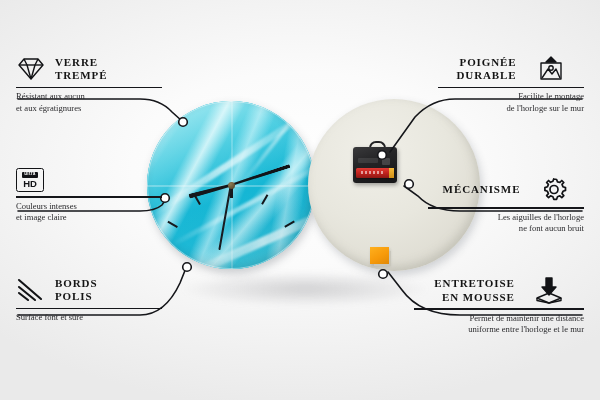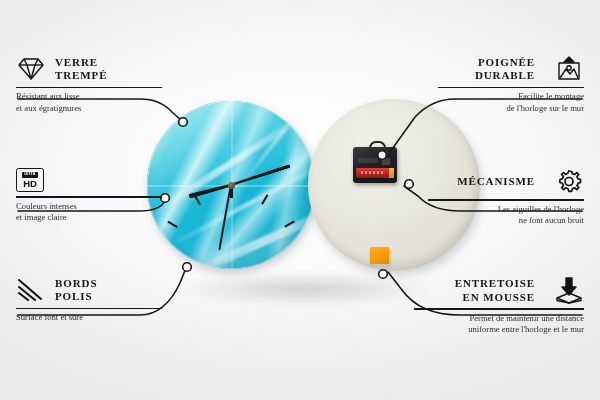--- a/index.html
+++ b/index.html
@@ -175,21 +175,21 @@
 
   
   #connectors { position: absolute; inset: 0; pointer-events: none; }
 
   
   .feature { position: absolute; }
   .feature .head {
     display: flex; align-items: center; gap: 9px;
   }
   .feature.left .head { justify-content: flex-start; }
-  .feature.right .head { justify-content: flex-end; gap: 19px; }
+  .feature.right .head { justify-content: center; gap: 19px; }
   .feature .title {
     font-family: "Liberation Serif", serif;
     font-weight: bold;
     font-size: 11px;
     letter-spacing: 0.9px;
     line-height: 1.22;
     color: #141414;
     text-transform: uppercase;
   }
   .feature.left .title { text-align: left; }
@@ -316,21 +316,21 @@
           <path d="M8,3 L11,9 L15,23"></path>
           <path d="M22,3 L19,9 L15,23"></path>
         </g>
       </svg>
       <div class="title">
         <div>VERRE</div>
         <div>TREMPÉ</div>
       </div>
     </div>
     <div class="rule" style="width:146px"></div>
-    <div class="desc">Résistant aux lisse
+    <div class="desc">Résistant aux aucun
 et aux égratignures</div>
   </div>
 
   <div class="feature left" style="left:16px; top:168px; width:146px;">
     <div class="head">
       <div class="hd-badge">
         <span class="hd-ultra">ultra</span>
         <span class="hd-main">HD</span>
       </div>
     </div>
@@ -370,21 +370,21 @@
           <path d="M6,22 L12,13 L16,18 L20,13 L24,22"></path>
           <circle cx="15" cy="12" r="2.2"></circle>
         </g>
       </svg>
     </div>
     <div class="rule" style="width:146px"></div>
     <div class="desc">Facilite le montage
 de l'horloge sur le mur</div>
   </div>
 
-  <div class="feature right" style="left:428px; top:168px; width:156px;">
+  <div class="feature right" style="left:428px; top:176px; width:156px;">
     <div class="head">
       <div class="title">
         <div>MÉCANISME</div>
       </div>
       <svg class="icon" width="30" height="27" viewBox="0 0 30 27">
         <g fill="none" stroke="currentColor" stroke-width="1.7" stroke-linejoin="round">
           <path d="M15,3 l2.6,0.5 0.9,2.4 2.4,0.4 1.9,-1.8 2,2 -1.8,1.9 1,2.4 2.5,0.8 0,2.8 -2.5,0.9 -1,2.4 1.8,1.9 -2,2 -1.9,-1.8 -2.4,1 -0.9,2.5 -2.8,0 -0.9,-2.5 -2.4,-1 -1.9,1.8 -2,-2 1.8,-1.9 -1,-2.4 -2.5,-0.9 0,-2.8 2.5,-0.8 1,-2.4 -1.8,-1.9 2,-2 1.9,1.8 2.4,-1 0.8,-2.4 Z"></path>
           <circle cx="15" cy="13.5" r="4"></circle>
         </g>
       </svg>

